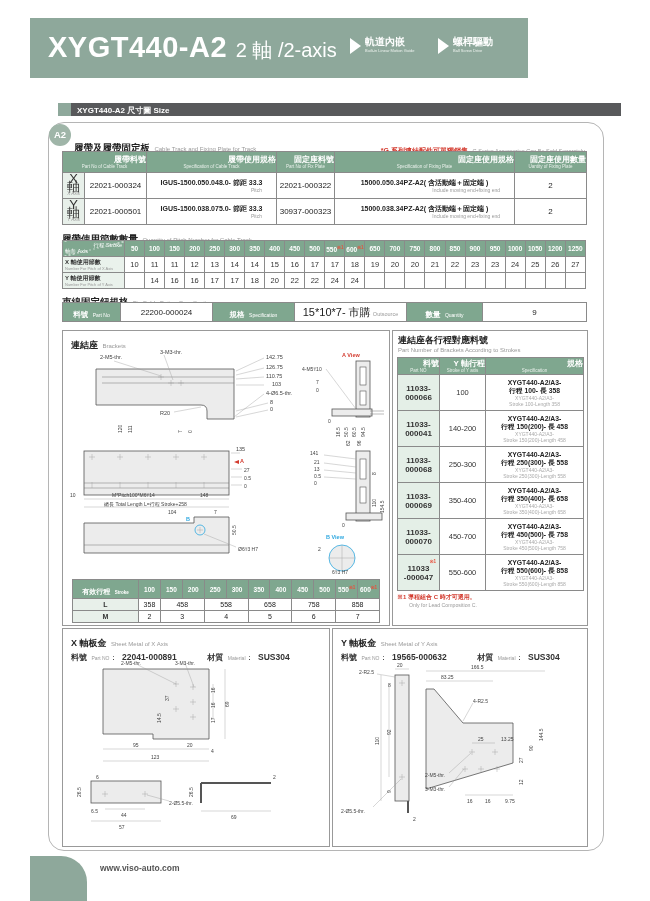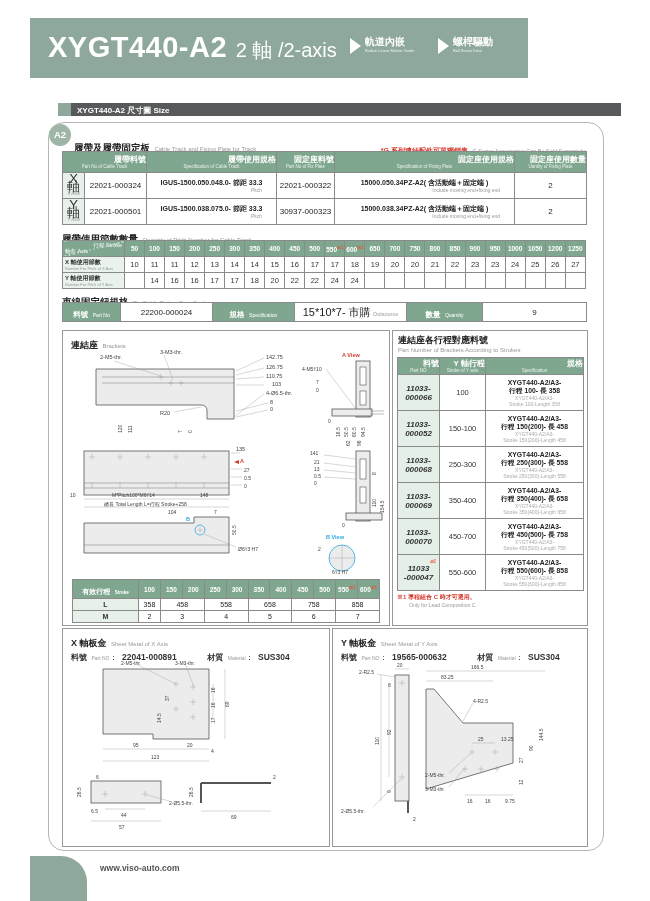--- a/index.html
+++ b/index.html
@@ -50,21 +50,21 @@
   .rowlab .c{display:block;font-size:6px;font-weight:bold;line-height:7px;color:#333;}
   .rowlab .e{display:block;font-size:4px;color:#999;line-height:5px;}
   .diag{background-color:#fff;background-image:linear-gradient(to bottom right,transparent 47%,#aaa 47%,#aaa 53%,transparent 53%);}
   .sup{color:#E8503C;font-size:4.5px;vertical-align:super;font-weight:bold;}
   
   .obox{position:absolute;border:1px solid #999;background:#fff;}
   .ttl-cn{font-size:9px;font-weight:bold;color:#222;}
   .ttl-en{font-size:6px;color:#999;}
   
   .bp th,.bp td{text-align:center;vertical-align:middle;}
-  .pno{background:#E4EFE7;font-size:8px;font-weight:bold;line-height:9px;position:relative;font-style:italic;}
+  .pno{background:#E4EFE7;font-size:8px;font-weight:bold;line-height:9px;position:relative;}
   .stk{font-size:7.5px;background:#fff;}
   .spc .sc{display:block;font-size:6.8px;font-weight:bold;line-height:8px;color:#222;}
   .spc .se{display:block;font-size:5px;color:#aaa;line-height:6px;}
   .fn-red{font-size:6px;color:#D33B2F;font-weight:bold;}
   .fn-gray{font-size:5.2px;color:#999;margin-left:12px;}
   
   svg text{font-family:"Liberation Sans",sans-serif;fill:#444;}
   .dim{font-size:5.5px;}
   .dims{font-size:5px;}
   .red{fill:#D33B2F;font-weight:bold;}
@@ -485,22 +485,22 @@
         <td class="pno"><span>11033-</span><br><span>000066</span></td>
         <td class="stk">100</td>
         <td class="spc">
               <span class="sc">XYGT440-A2/A3-</span>
               <span class="sc">行程 100- 長 358</span>
               <span class="se">XYGT440-A2/A3-</span>
               <span class="se">Stroke 100-Length 358</span>
             </td>
       </tr>
       <tr style="height:36px;">
-        <td class="pno"><span>11033-</span><br><span>000052</span></td>
-        <td class="stk">150-100</td>
+        <td class="pno"><span>11033-</span><br><span>000041</span></td>
+        <td class="stk">140-200</td>
         <td class="spc">
               <span class="sc">XYGT440-A2/A3-</span>
               <span class="sc">行程 150(200)- 長 458</span>
               <span class="se">XYGT440-A2/A3-</span>
               <span class="se">Stroke 150(200)-Length 458</span>
             </td>
       </tr>
       <tr style="height:36px;">
         <td class="pno"><span>11033-</span><br><span>000068</span></td>
         <td class="stk">250-300</td>

